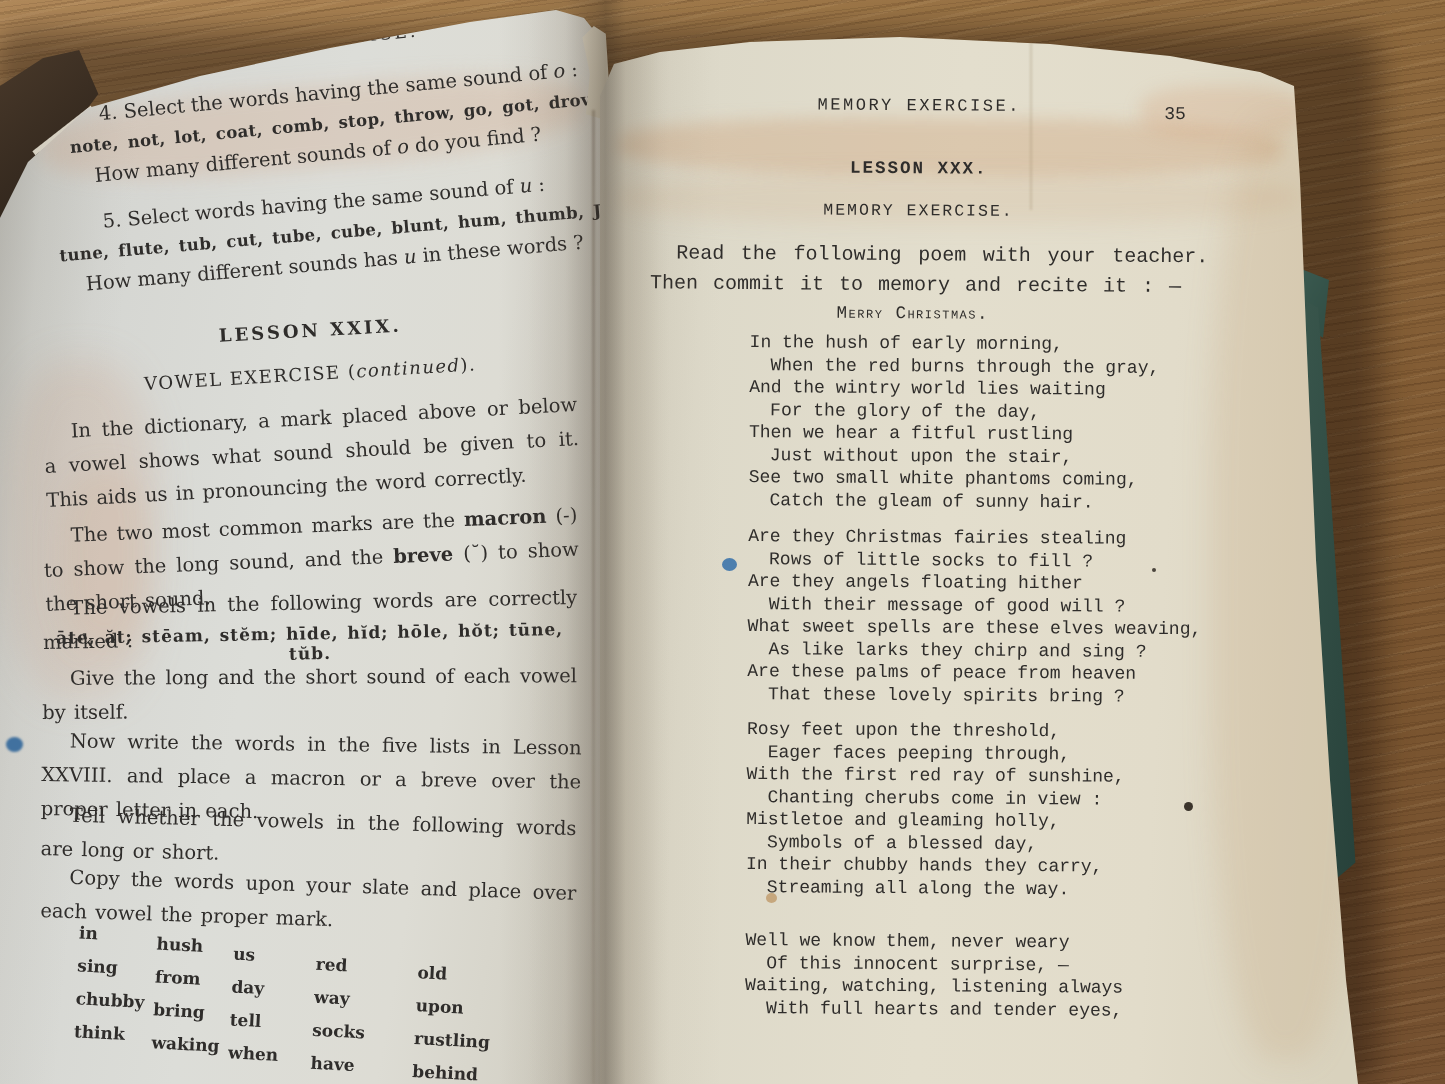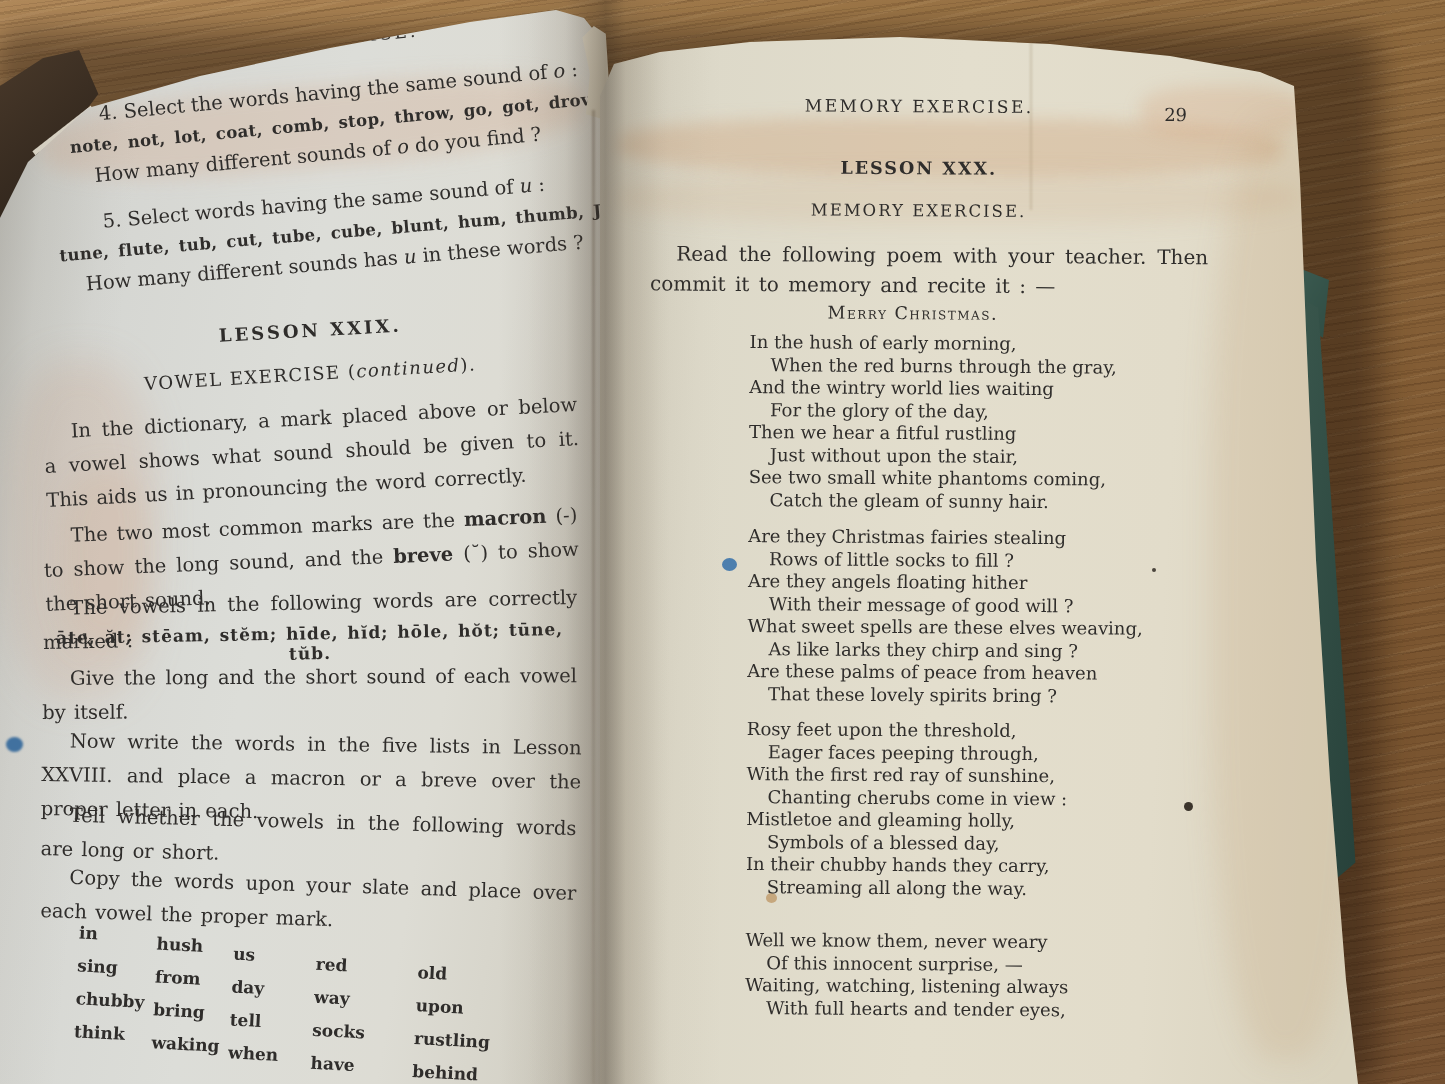--- a/index.html
+++ b/index.html
@@ -28,21 +28,21 @@
     background:linear-gradient(140deg,#49392a,#2e241b 70%);
     clip-path:polygon(0 18%,36% 4%,66% 0,82% 22%,44% 52%,20% 72%,0 92%);}
   .sliver{position:absolute;background:#d5cfc1;filter:blur(.5px);}
   
   .page{position:absolute;top:0;}
   .page-left{left:0;width:618px;height:1084px;
     background:linear-gradient(100deg,#c3c4bf 0%,#d5d6d2 18%,#dcddd8 45%,#dddcd4 70%,#d3d0c4 92%,#c8c3b4 100%);
     clip-path:polygon(0 218px,28px 162px,88px 108px,200px 76px,330px 48px,470px 22px,556px 10px,584px 18px,600px 38px,606px 120px,610px 600px,616px 1084px,0 1084px);}
   .page-right{left:600px;width:768px;height:1084px;
     background:linear-gradient(93deg,#d2cebe 0%,#ddd9c9 14%,#e3decd 45%,#e2dcca 72%,#d9d2bd 96%);
-    clip-path:polygon(0 96px,14px 64px,60px 52px,150px 42px,300px 37px,450px 44px,570px 56px,660px 72px,694px 86px,700px 180px,706px 330px,716px 560px,730px 780px,746px 980px,758px 1084px,0 1084px);}
+    clip-path:polygon(0 96px,14px 64px,60px 52px,150px 42px,300px 37px,450px 44px,570px 56px,660px 72px,694px 86px,700px 180px,706px 330px,716px 560px,730px 780px,746px 980px,758px 1084px,0 1084px);font-family:Liberation Mono, monospace;}
   .stain{position:absolute;border-radius:40%;}
   .gutter-shade{position:absolute;left:498px;top:0;width:224px;height:1084px;pointer-events:none;
     background:linear-gradient(to right,rgba(80,65,50,0) 0%,rgba(80,65,50,.10) 30%,rgba(58,46,35,.28) 44%,rgba(48,38,29,.33) 48%,rgba(95,80,62,.15) 57%,rgba(120,100,80,.05) 72%,rgba(0,0,0,0) 100%);}
   .stub{position:absolute;left:580px;top:26px;width:30px;height:96px;background:linear-gradient(100deg,#ddd6c4,#bdb5a0);
     clip-path:polygon(8% 12%,46% 0,86% 8%,95% 52%,66% 96%,20% 92%,33% 50%);}
   .crease{position:absolute;left:592px;top:110px;width:3px;height:974px;
     background:linear-gradient(to bottom,rgba(90,75,58,.35),rgba(110,95,75,.12));filter:blur(1px);}
   
   .blk{position:absolute;transform-origin:left top;}
   .hdr{font-size:17px;letter-spacing:3px;text-align:center;}
@@ -187,21 +187,21 @@
     <div style="position:absolute;left:430px;top:40px;width:2px;height:170px;background:rgba(150,130,100,.28);filter:blur(1px);"></div>
 
     <div class="dot" style="left:122px;top:558px;width:15px;height:13px;background:#4d7fae;filter:blur(.6px);"></div>
     <div class="dot" style="left:584px;top:802px;width:9px;height:9px;background:#3b342c;"></div>
     <div class="dot" style="left:552px;top:568px;width:4px;height:4px;background:#4a443c;"></div>
     <div class="dot" style="left:166px;top:893px;width:11px;height:10px;background:rgba(176,124,62,.55);filter:blur(.5px);"></div>
 
     <div class="blk" style="left:0;top:0;width:768px;transform:rotate(.4deg);">
 
       <div class="blk hdr" style="left:100px;top:94px;width:440px;letter-spacing:2.5px;">MEMORY EXERCISE.</div>
-      <div class="blk pageno" style="left:565px;top:100px;">29</div>
+      <div class="blk pageno" style="left:565px;top:100px;">35</div>
 
       <div class="blk lesson" style="left:100px;top:156px;width:440px;font-size:17.5px;letter-spacing:2px;">LESSON XXX.</div>
       <div class="blk sub" style="left:100px;top:199px;width:440px;font-size:16.5px;letter-spacing:2px;">MEMORY EXERCISE.</div>
 
       <div class="blk intro" style="left:52px;top:238px;width:558px;">Read the following poem with your teacher.  Then commit it to memory and recite it : —</div>
 
       <div class="blk ptitle" style="left:100px;top:301px;width:430px;">Merry Christmas.</div>
 
       <div class="blk stanza" style="left:152px;top:330px;">
         <div class="pl">In the hush of early morning,</div>

